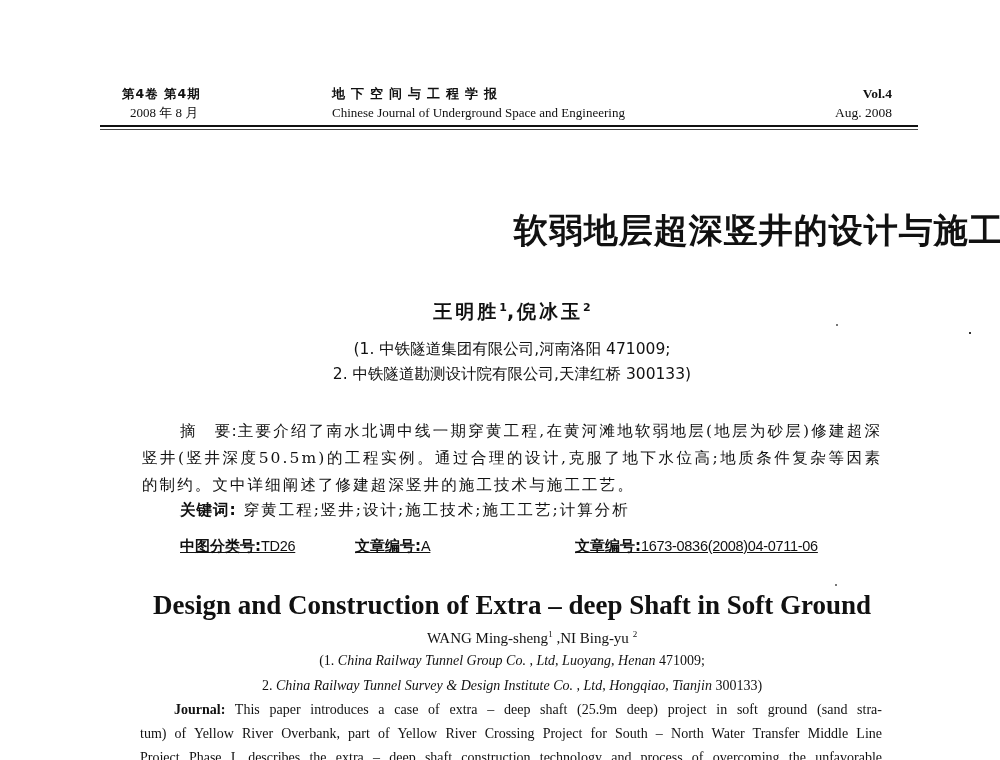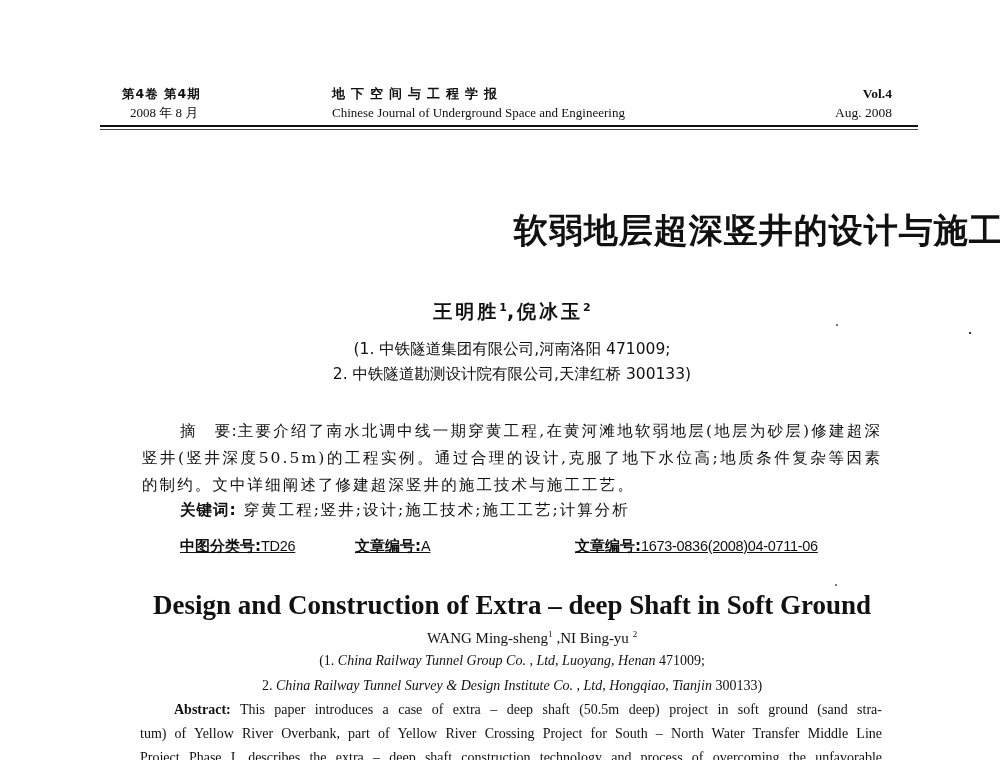--- a/index.html
+++ b/index.html
@@ -228,21 +228,21 @@
   </div>
 
   <div class="en-affil e1">
     <span>(1. </span><i>China Railway Tunnel Group Co. , Ltd</i><span>, </span><i>Luoyang</i><span>, </span><i>Henan</i><span> 471009;</span>
   </div>
   <div class="en-affil e2">
     <span>2. </span><i>China Railway Tunnel Survey &amp; Design Institute Co. , Ltd</i><span>, </span><i>Hongqiao</i><span>, </span><i>Tianjin</i><span> 300133)</span>
   </div>
 
   <div class="en-abs">
-    <span class="line first"><span class="label">Abstract:</span><span> This paper introduces a case of extra – deep shaft (50.5m deep) project in soft ground (sand stra-</span></span>
+    <span class="line first"><span class="label">Journal:</span><span> This paper introduces a case of extra – deep shaft (25.9m deep) project in soft ground (sand stra-</span></span>
     <span class="line">tum) of Yellow River Overbank, part of Yellow River Crossing Project for South – North Water Transfer Middle Line</span>
     <span class="line">Project Phase I, describes the extra – deep shaft construction technology and process of overcoming the unfavorable</span>
   </div>
 
   <div class="speck" style="left:824px;top:324px;"></div>
   <div class="speck" style="left:957px;top:332px;background:#333;"></div>
   <div class="speck" style="left:823px;top:584px;"></div>
 </div>
 
 </body></html>

